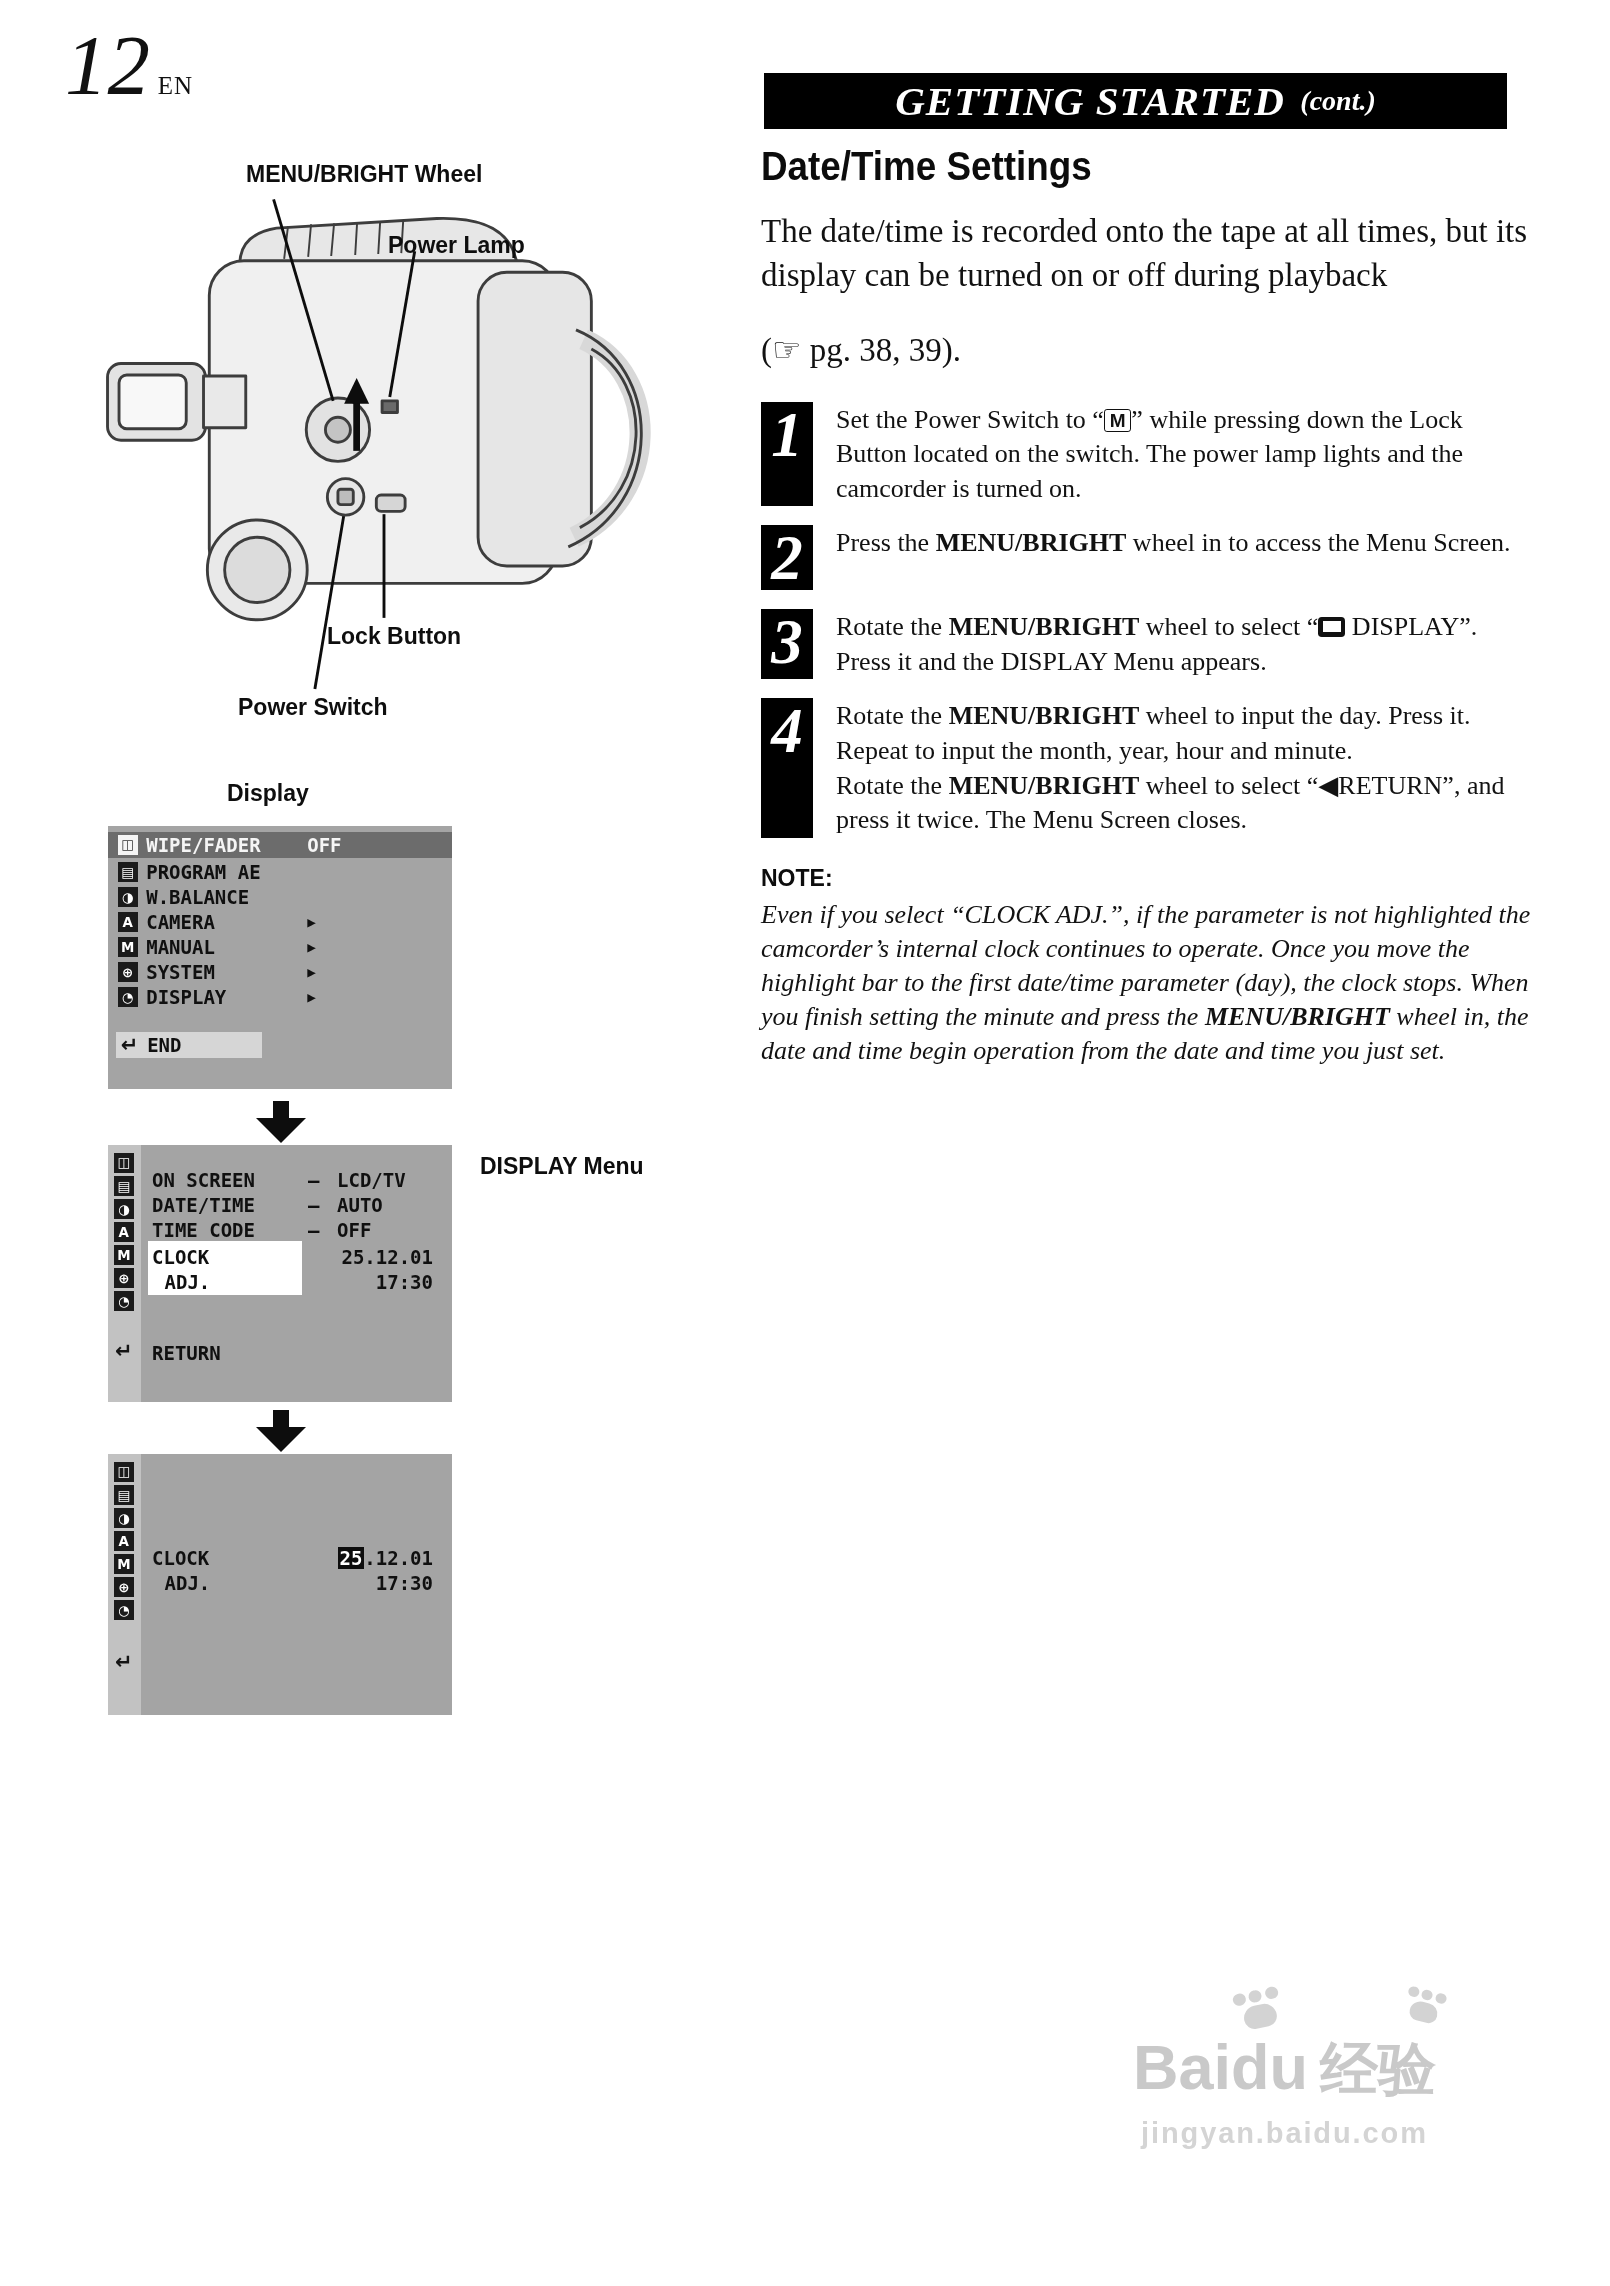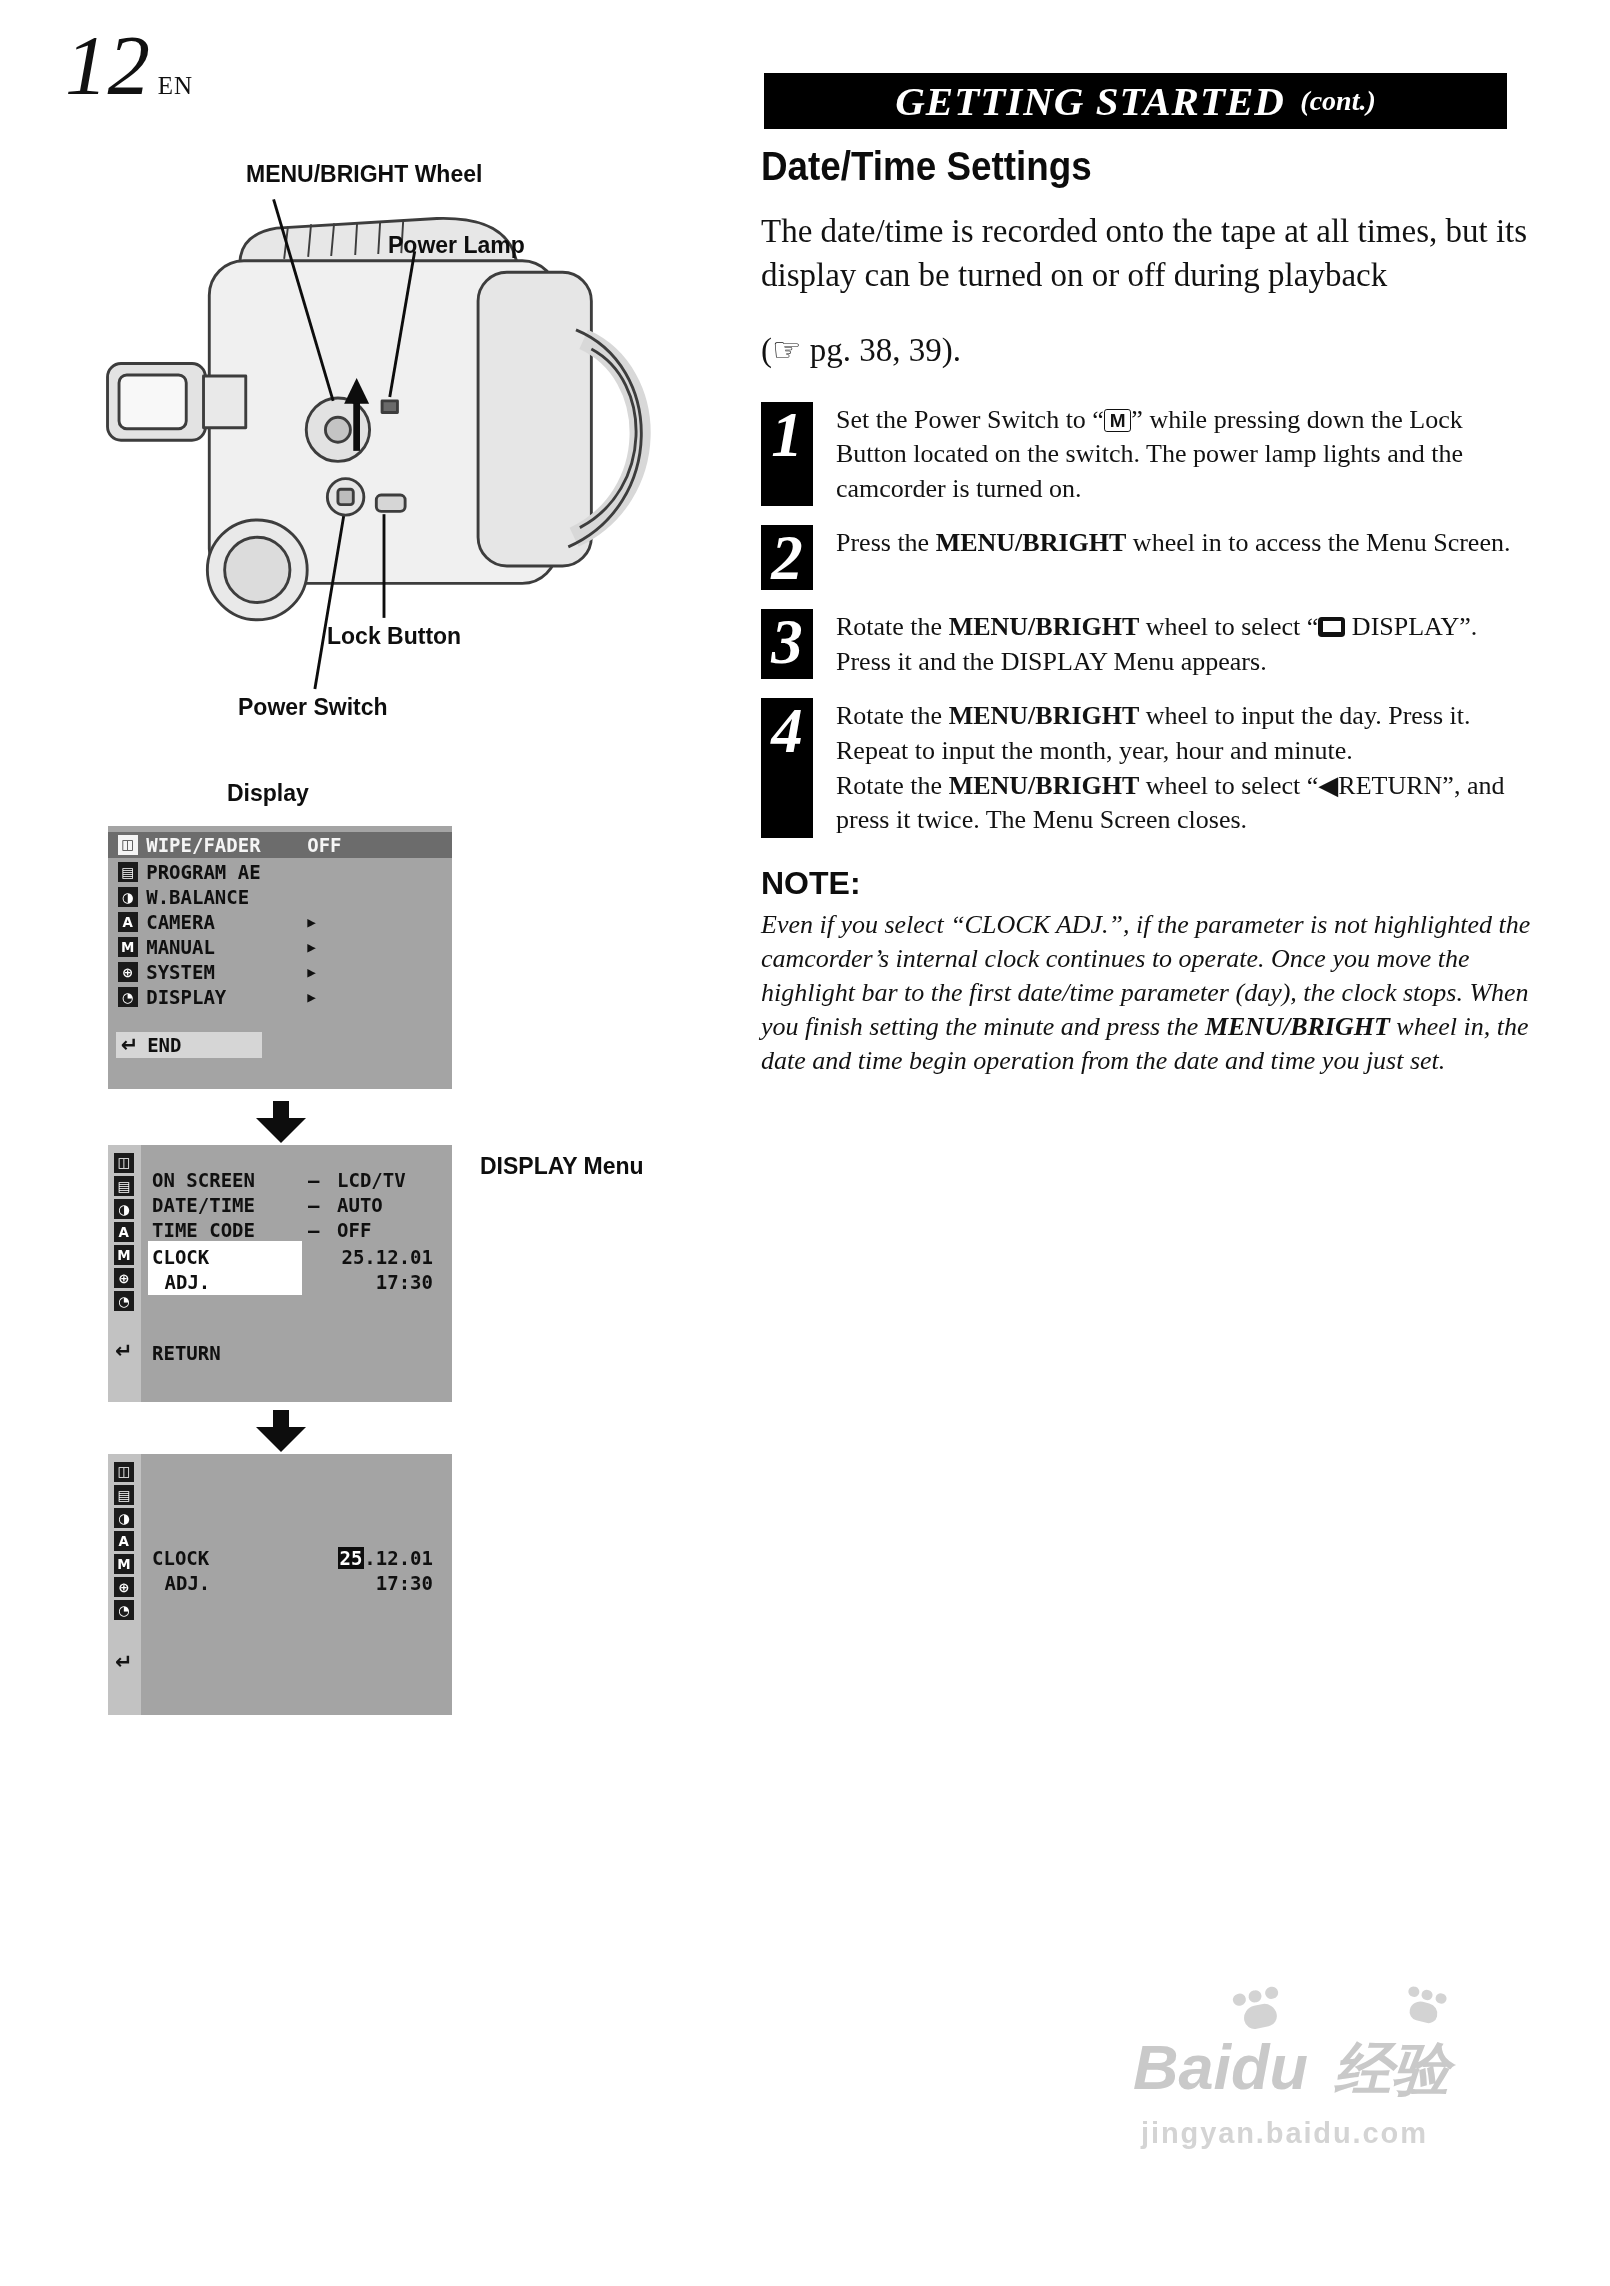--- a/index.html
+++ b/index.html
@@ -69,27 +69,27 @@
   .sbar { width:52px; background:#000; flex:none; display:flex; justify-content:center; align-items:flex-start; }
   .snum { font-family:"Liberation Serif",serif; font-style:italic; font-weight:700; font-size:63px; line-height:1; color:#fff; padding-top:1.9px; }
   .sbody { padding-left:23px; font-size:26px; line-height:1.33; color:#121212; padding-top:1px; }
   .sbody b, .intro b { font-weight:700; }
   .pline { display:block; }
   .mbox { display:inline-block; border:1.9px solid #111; border-radius:2.9px; padding:0 4.8px;
           font-family:"Liberation Sans",sans-serif; font-weight:700; font-size:19px; line-height:1.15; vertical-align:1px; }
   .dispicon { display:inline-block; width:27px; height:20px; background:#111; border-radius:3.8px; position:relative; vertical-align:-1.9px; }
   .dispicon::after { content:""; position:absolute; left:4.8px; right:4.8px; top:3.8px; bottom:4.8px; background:#fff; }
   .note { margin-top:27px; }
-  .note-title { font-family:"Liberation Sans",sans-serif; font-weight:700; font-size:32px; color:#0d0d0d; }
+  .note-title { font-family:"Liberation Sans",sans-serif; font-weight:700; font-size:23px; color:#0d0d0d; }
   .note-text { margin-top:5.8px; font-style:italic; font-size:26px; line-height:1.31; }
   .note-text b { font-weight:700; font-style:italic; }
 
   
   .wm { position:absolute; left:1114px; top:1996px; width:452px; height:192px; }
-  .wm-line { position:absolute; top:35px; left:19px; display:flex; align-items:baseline; gap:26px;font-style:italic; }
+  .wm-line { position:absolute; top:35px; left:19px; display:flex; align-items:baseline; gap:12px; }
   .wm-brand { font-family:"Liberation Sans",sans-serif; font-weight:700; font-size:63px; color:#c9c9c9; text-shadow:0 0 1.9px #ffffff; }
   .wm-cn { font-family:"Liberation Sans",sans-serif; font-weight:700; font-size:58px; color:#c9c9c9; }
   .wm-url { position:absolute; top:121px; left:27px; font-family:"Liberation Sans",sans-serif; font-weight:700; font-size:29px; color:#d4d4d4; letter-spacing:1.9px; }
   .paw { position:absolute; width:46px; height:40px; }
   .paw i { display:block; }
   .p1 { left:121px; top:-7.7px; transform:rotate(-12deg); }
   .p2 { left:288px; top:-11.5px; transform:rotate(14deg) scale(.85); }
   .paw .pad { position:absolute; left:6.7px; bottom:0; width:33px; height:23px; background:#d3d3d3; border-radius:16.3px 16.3px 13.4px 13.4px; }
   .paw .t { position:absolute; width:12.5px; height:12.5px; background:#d3d3d3; border-radius:50%; top:1.9px; }
   .t1 { left:0; } .t2 { left:16.3px; top:-3.8px; } .t3 { left:33px; }

